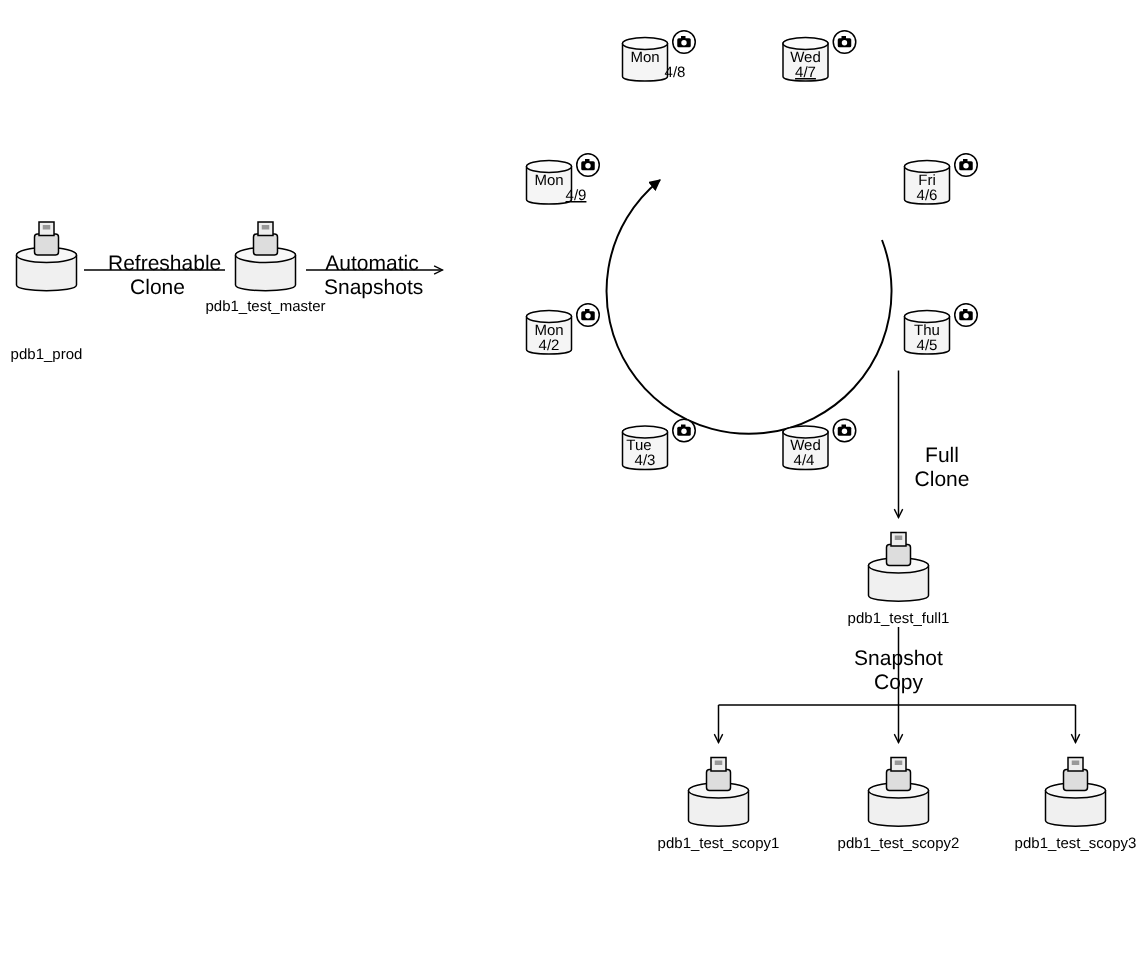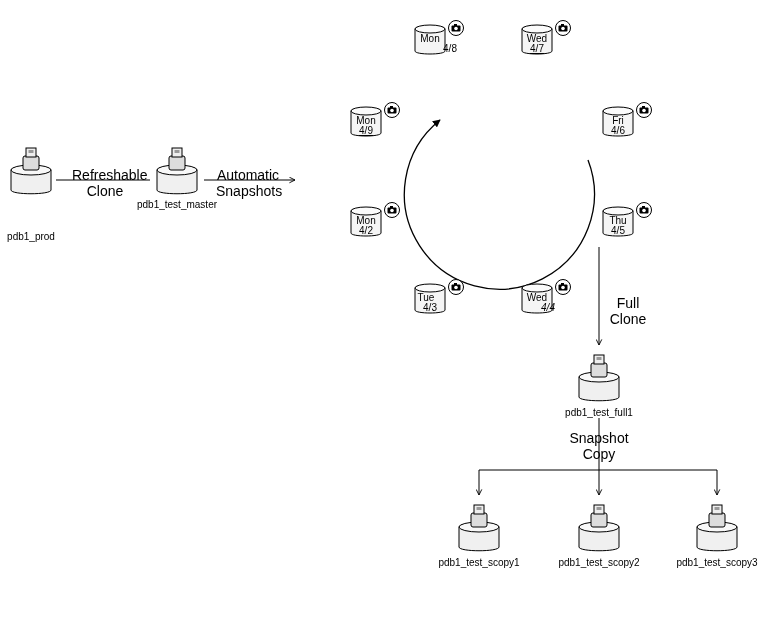--- a/index.html
+++ b/index.html
@@ -106,36 +106,36 @@
 <div class="abs flowlabel" style="left:216px; top:167px; width:64px; white-space:pre;">Automatic
 Snapshots</div>
 
 <div class="abs label" style="left:412px; top:33px; width:36px;">Mon</div>
 <div class="abs label" style="left:432px; top:43px; width:36px;">4/8</div>
 
 <div class="abs label" style="left:519px; top:33px; width:36px;">Wed</div>
 <div class="abs label" style="left:519px; top:43px; width:36px;text-decoration:underline;">4/7</div>
 
 <div class="abs label" style="left:348px; top:115px; width:36px;">Mon</div>
-<div class="abs label" style="left:348px; top:125px; width:36px;text-decoration:underline;">4/9</div>
+<div class="abs label" style="left:366px; top:125px; width:36px;text-decoration:underline;">4/9</div>
 
 <div class="abs label" style="left:600px; top:115px; width:36px;">Fri</div>
 <div class="abs label" style="left:600px; top:125px; width:36px;">4/6</div>
 
 <div class="abs label" style="left:348px; top:215px; width:36px;">Mon</div>
 <div class="abs label" style="left:348px; top:225px; width:36px;">4/2</div>
 
 <div class="abs label" style="left:600px; top:215px; width:36px;">Thu</div>
 <div class="abs label" style="left:600px; top:225px; width:36px;">4/5</div>
 
 <div class="abs label" style="left:408px; top:292px; width:36px;">Tue</div>
 <div class="abs label" style="left:412px; top:302px; width:36px;">4/3</div>
 
 <div class="abs label" style="left:519px; top:292px; width:36px;">Wed</div>
-<div class="abs label" style="left:530px; top:302px; width:36px;font-style:italic;">4/4</div>
+<div class="abs label" style="left:518px; top:302px; width:36px;">4/4</div>
 
 <div class="abs flowlabel" style="left:608px; top:295px; width:40px; white-space:pre;">Full
 Clone</div>
 
 <div class="abs label" style="left:554px; top:407px; width:90px;">pdb1_test_full1</div>
 <div class="abs flowlabel" style="left:558px; top:430px; width:82px;">Snapshot Copy</div>
 
 <div class="abs label" style="left:429px; top:557px; width:100px;">pdb1_test_scopy1</div>
 <div class="abs label" style="left:549px; top:557px; width:100px;">pdb1_test_scopy2</div>
 <div class="abs label" style="left:667px; top:557px; width:100px;">pdb1_test_scopy3</div>

